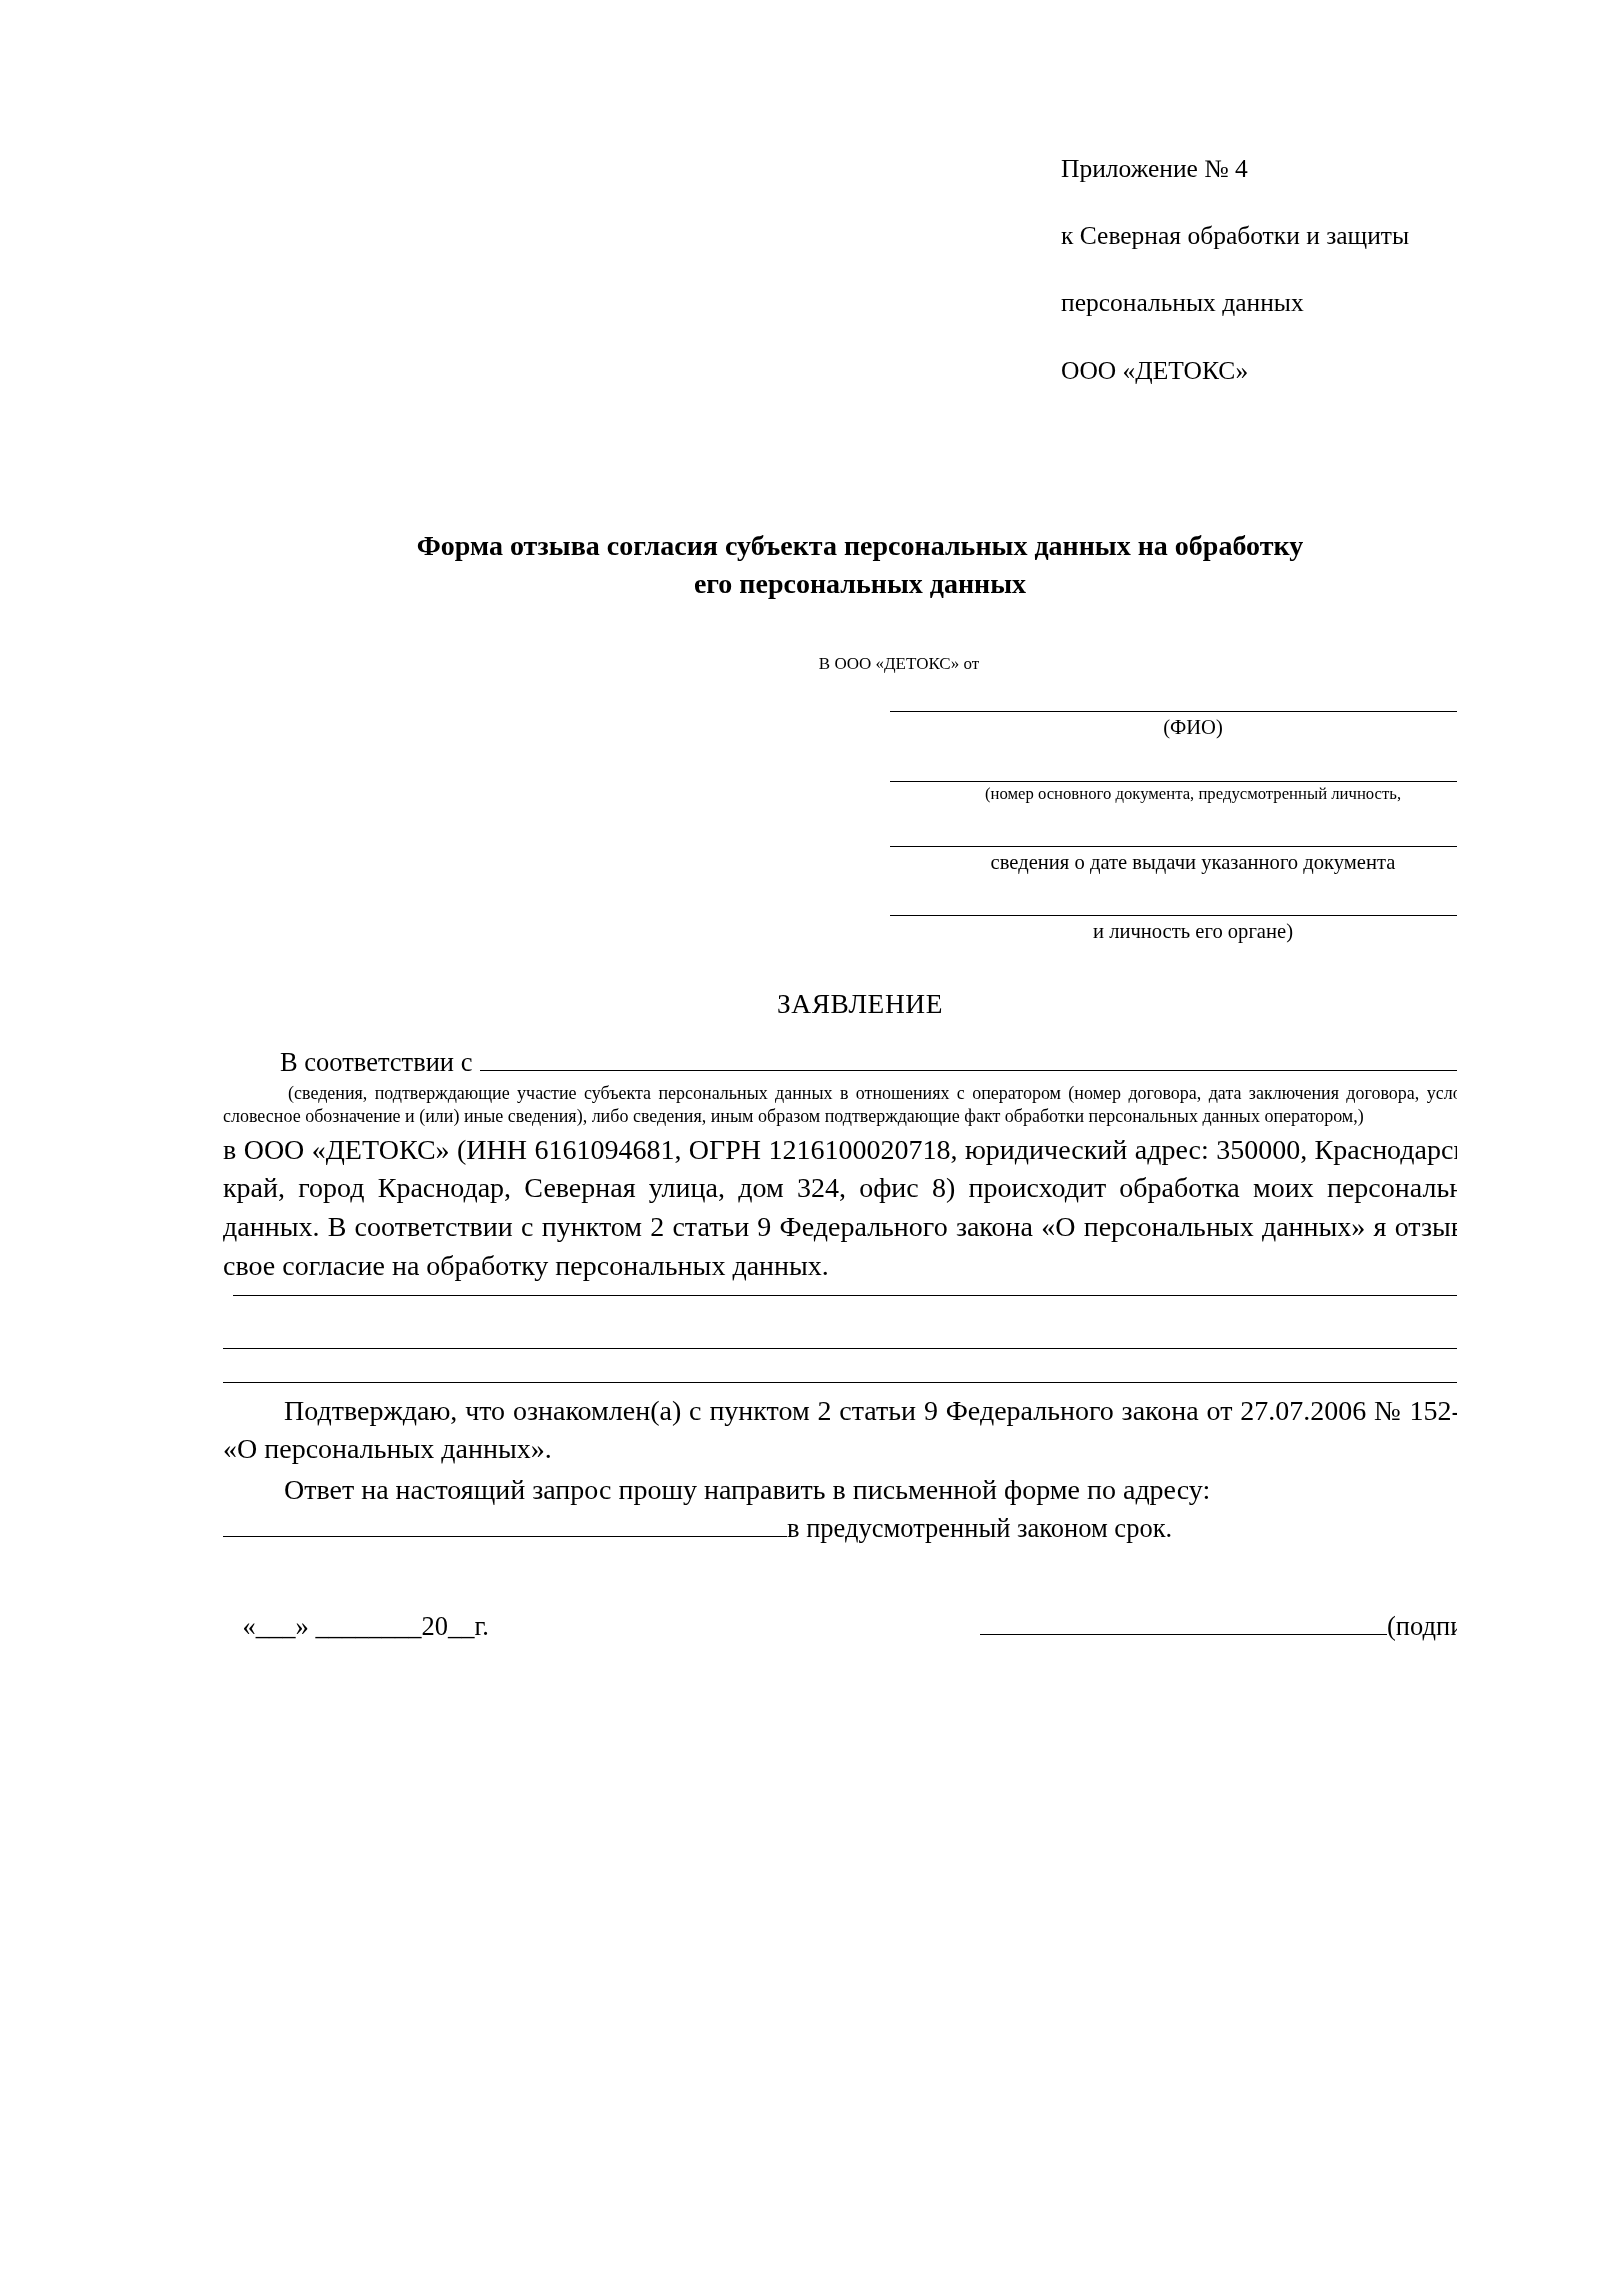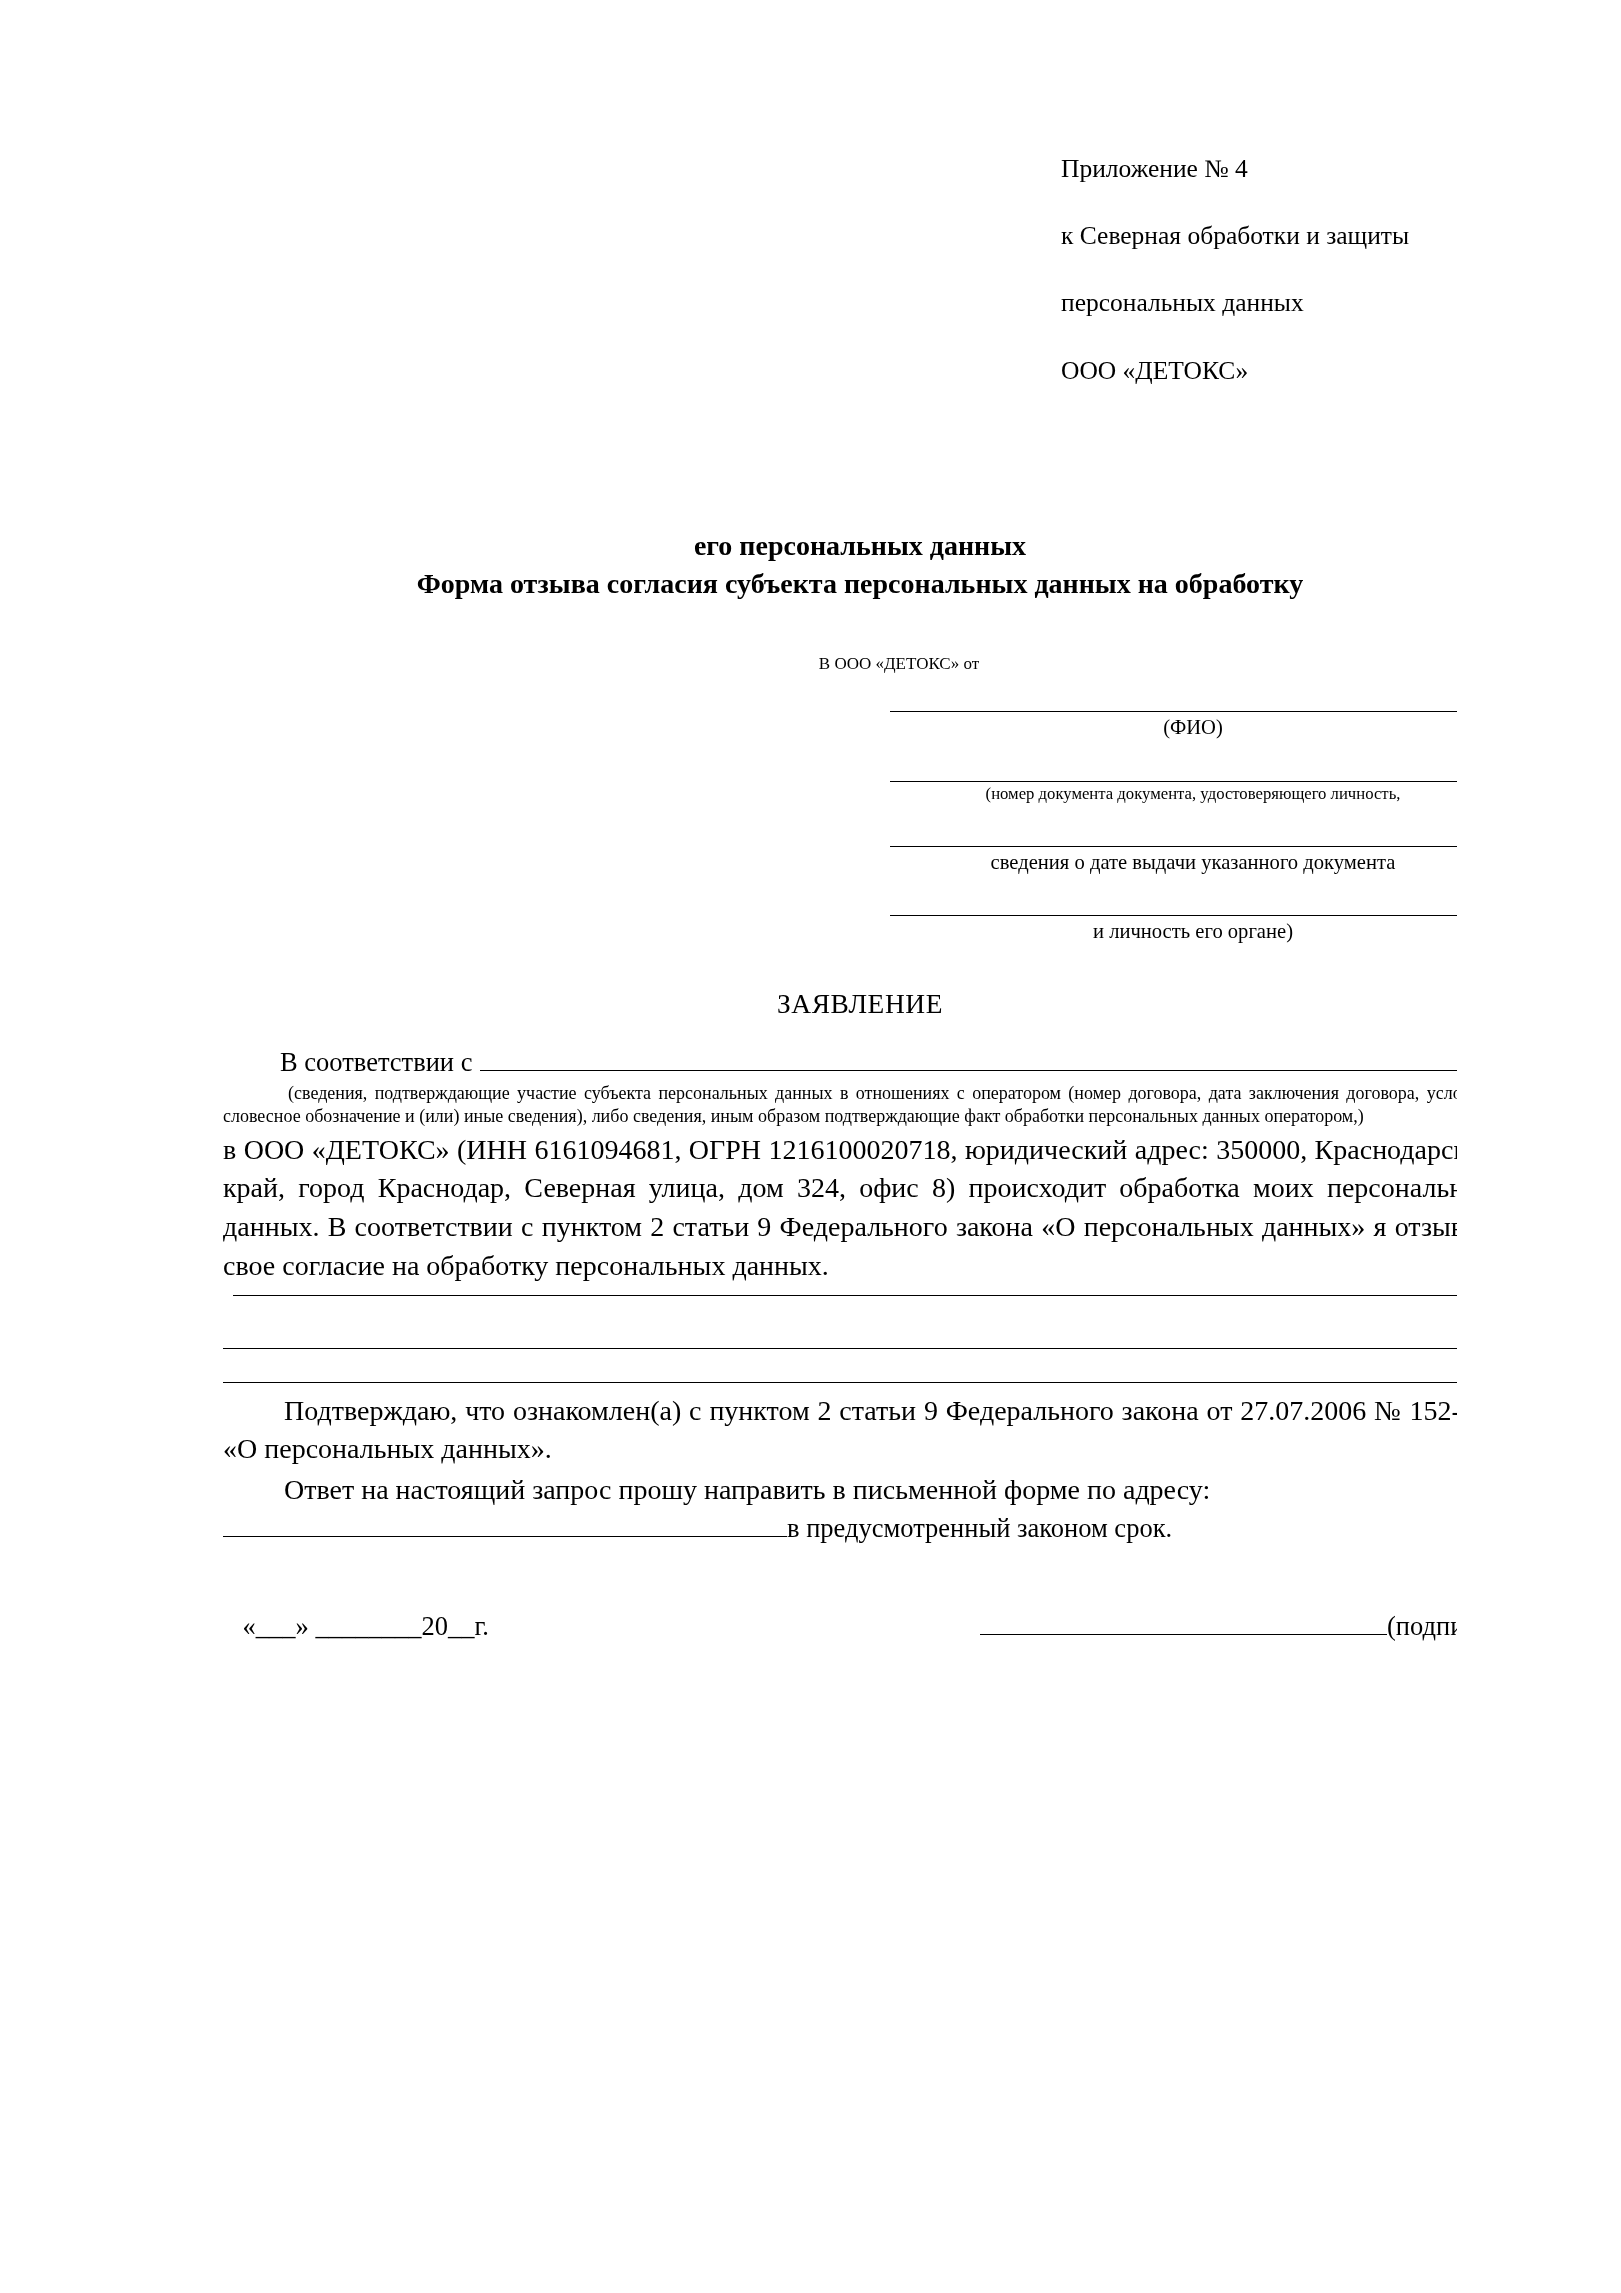--- a/index.html
+++ b/index.html
@@ -188,32 +188,32 @@
   <div class="inner">
 
     <div class="header-block">
       <div>Приложение № 4</div>
       <div>к Северная обработки и защиты</div>
       <div>персональных данных</div>
       <div>ООО «ДЕТОКС»</div>
     </div>
 
     <div class="doc-title">
+      <div>Форма отзыва согласия субъекта персональных данных на обработку</div>
       <div>его персональных данных</div>
-      <div>Форма отзыва согласия субъекта персональных данных на обработку</div>
     </div>
 
     <div class="addressee">В ООО «ДЕТОКС» от</div>
 
     <div class="fill-group">
       <div class="fill-line"></div>
       <div class="fill-caption big">(ФИО)</div>
       <div class="gap-sm"></div>
       <div class="fill-line"></div>
-      <div class="fill-caption">(номер документа документа, удостоверяющего личность,</div>
+      <div class="fill-caption">(номер основного документа, предусмотренный личность,</div>
       <div class="gap-sm"></div>
       <div class="fill-line"></div>
       <div class="fill-caption big">сведения о дате выдачи указанного документа</div>
       <div class="gap-sm"></div>
       <div class="fill-line"></div>
       <div class="fill-caption big">и личность его органе)</div>
     </div>
 
     <div class="statement-title">ЗАЯВЛЕНИЕ</div>
 

